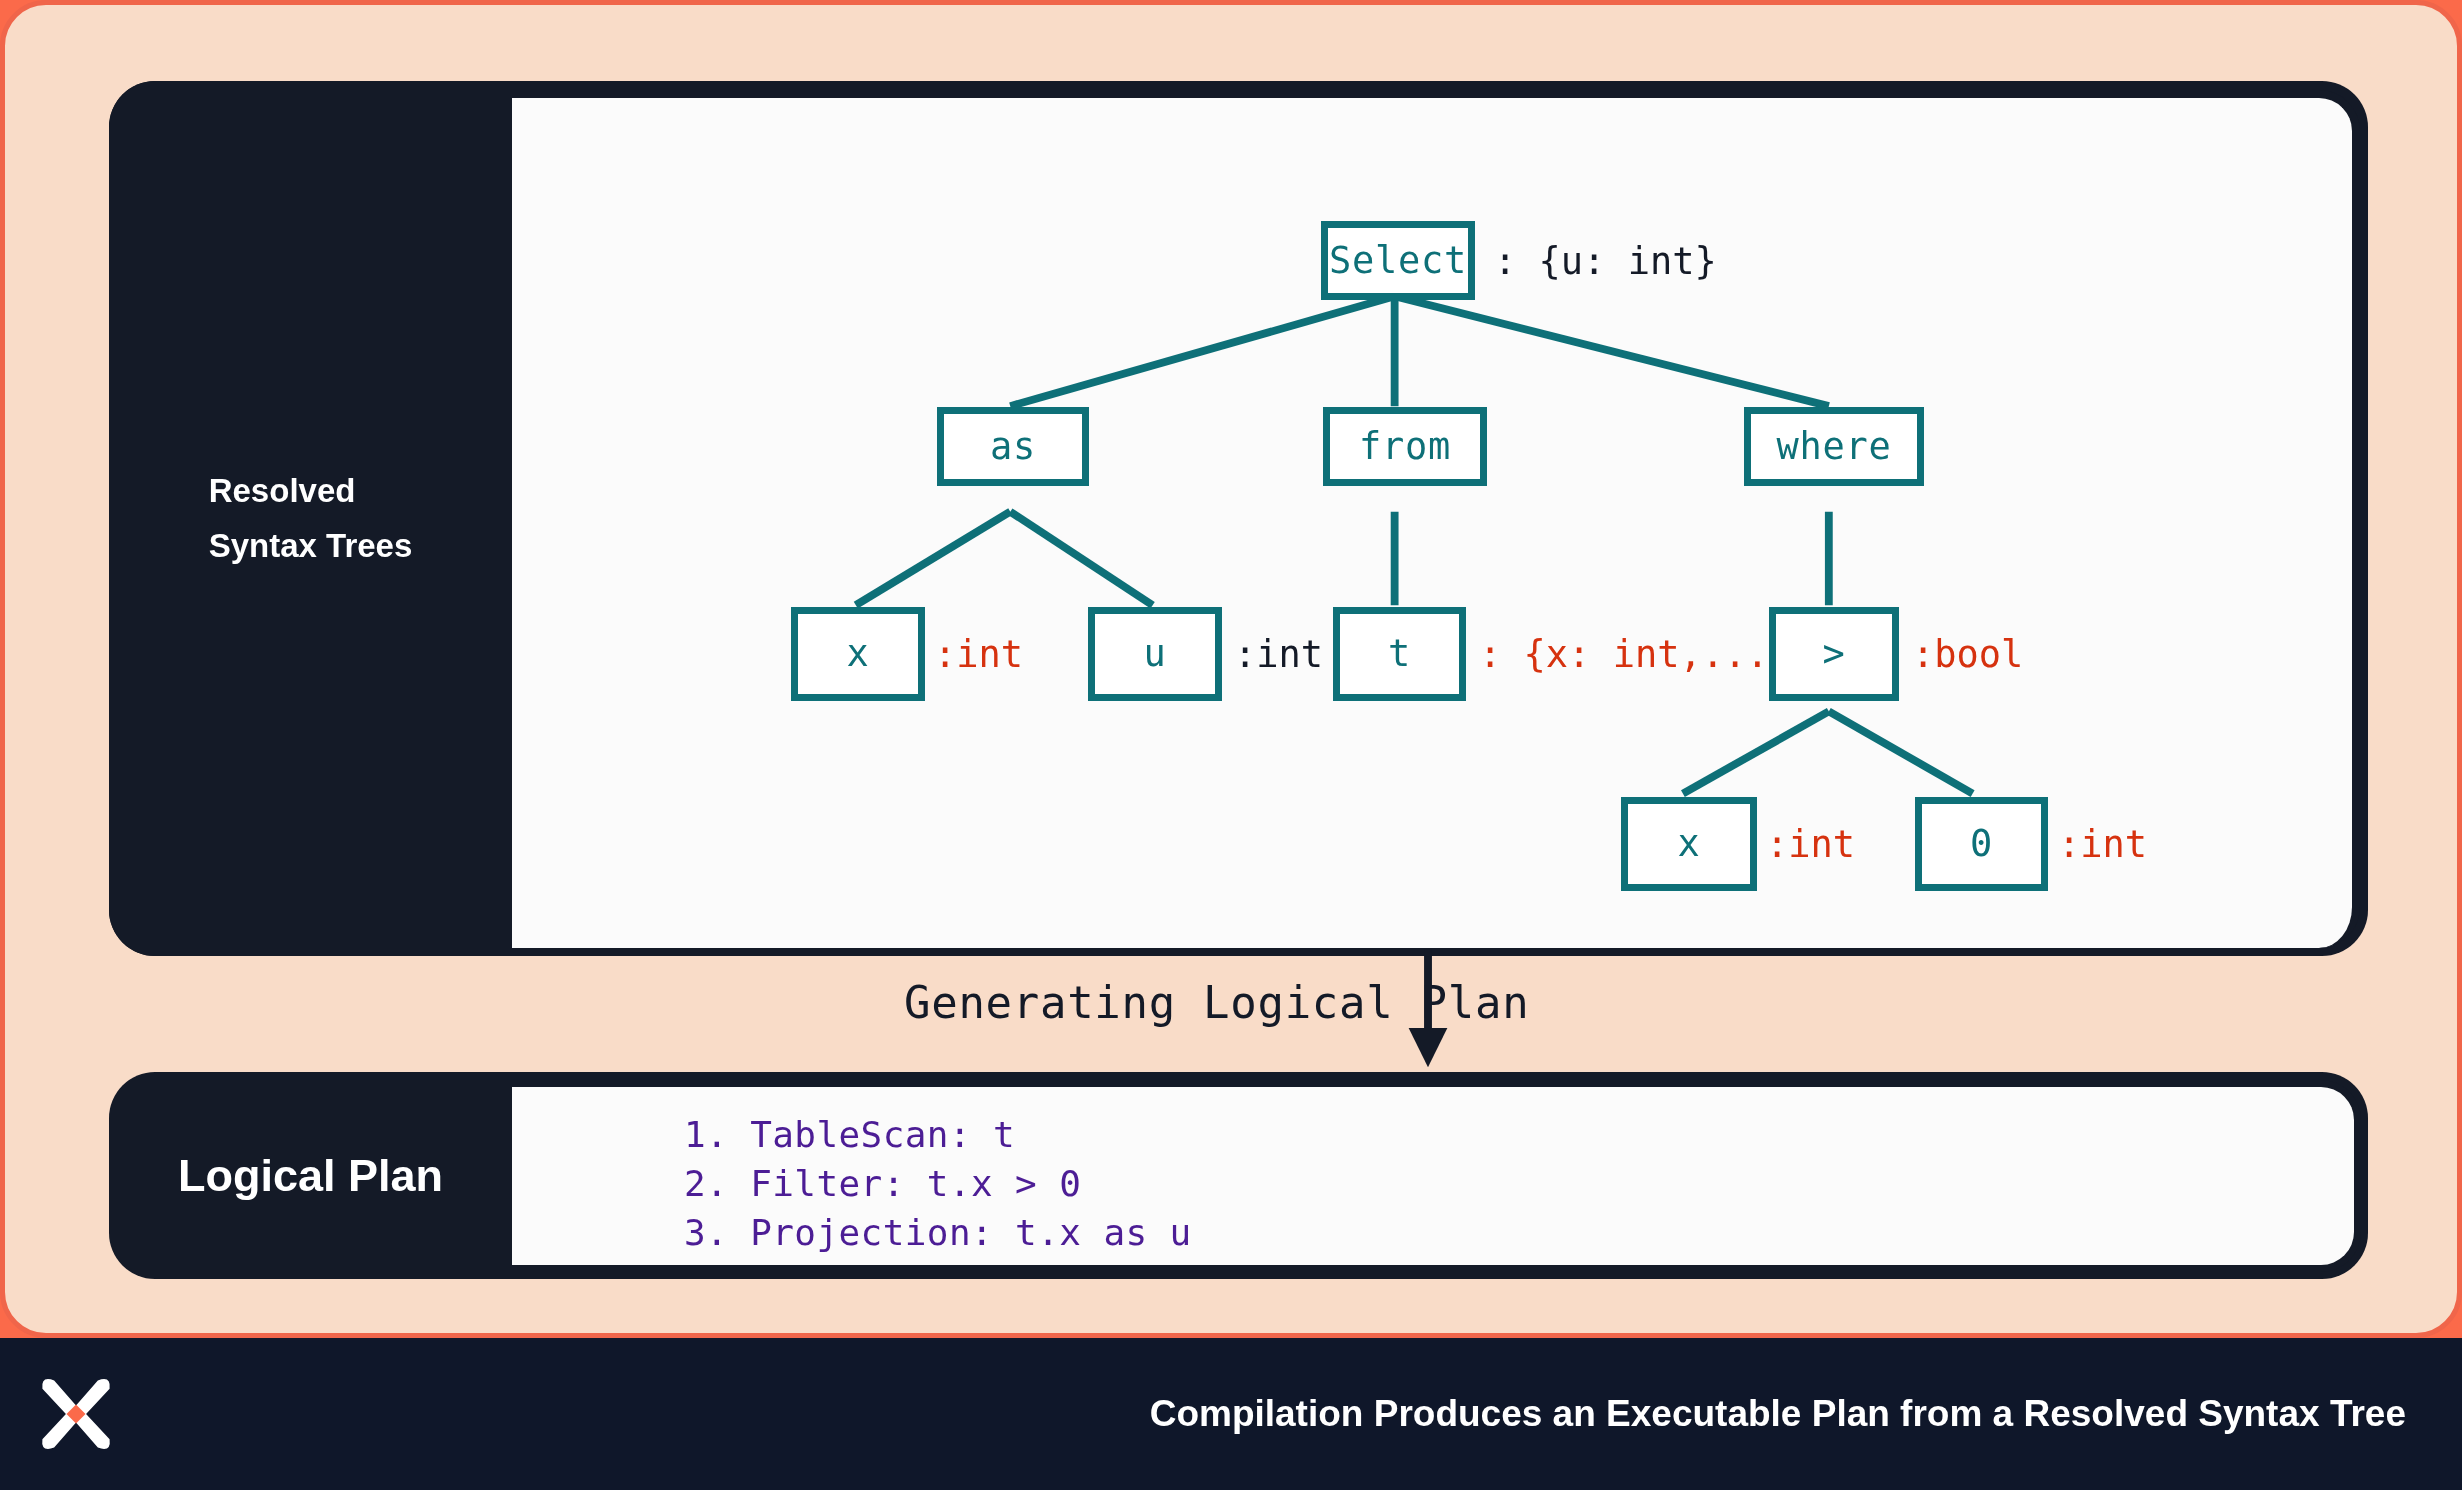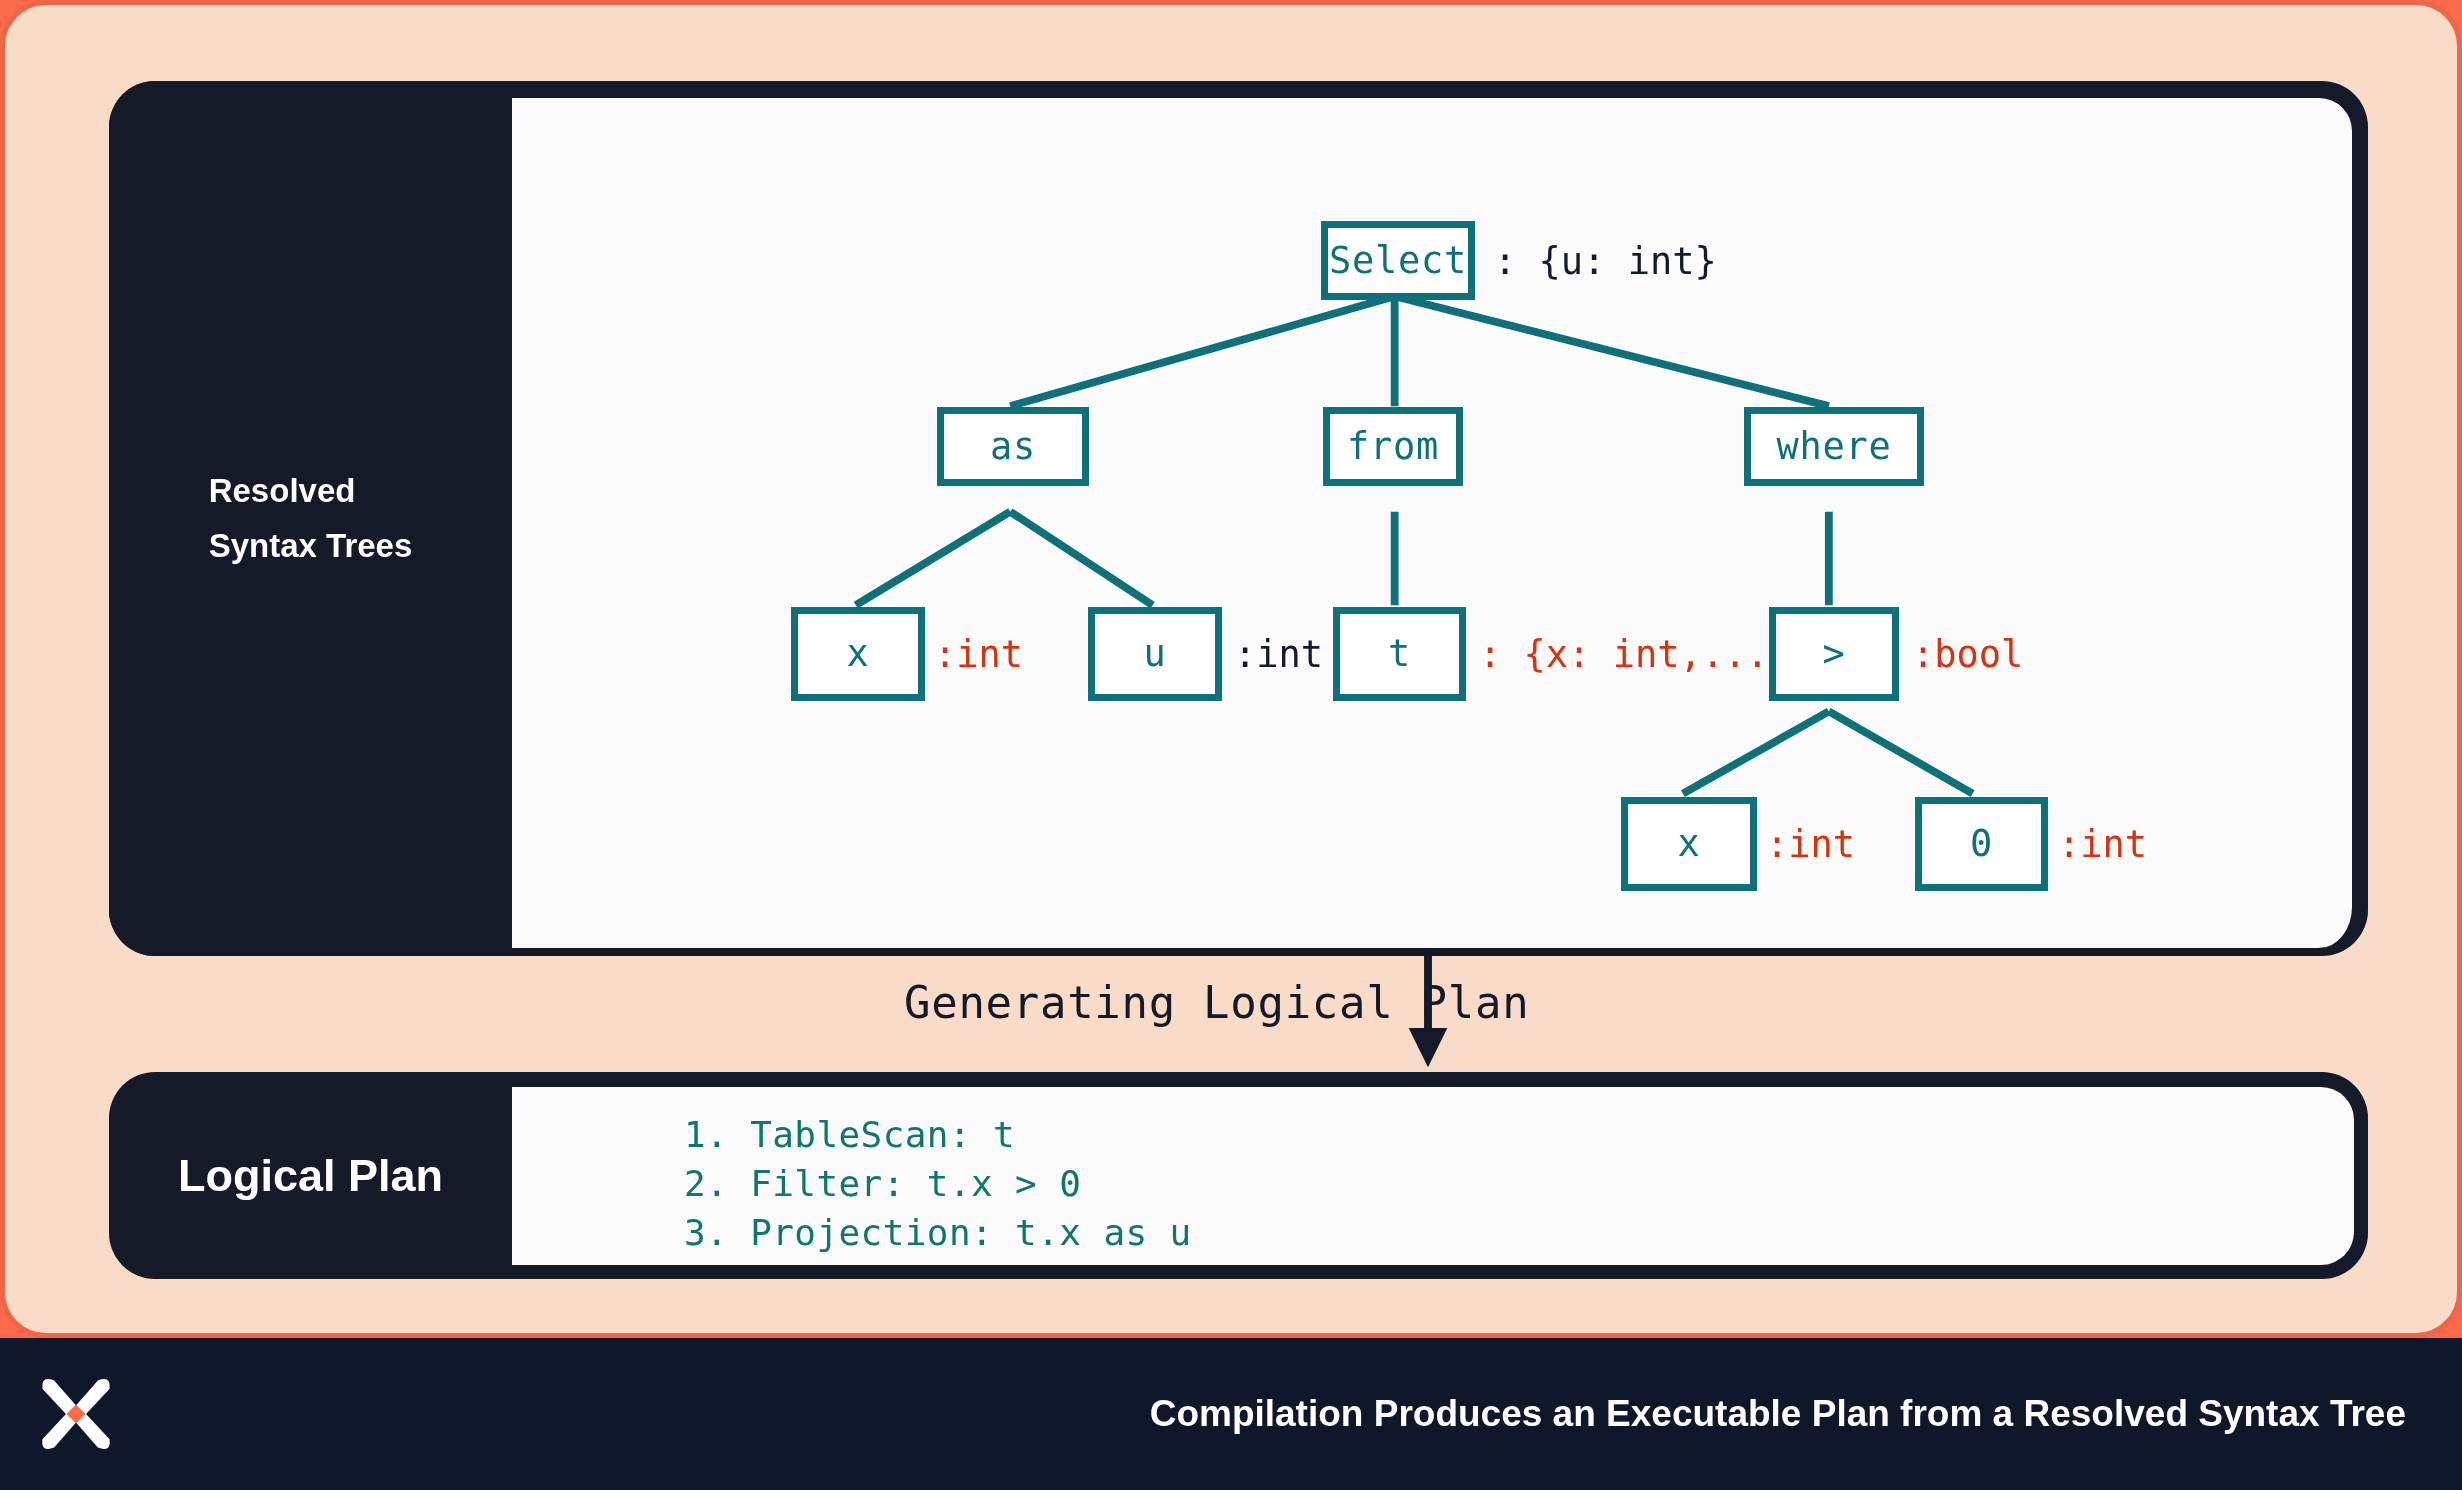--- a/index.html
+++ b/index.html
@@ -162,21 +162,21 @@
     border: 7.9px solid #141A27;
     border-left: none;
     border-top-right-radius: 40px;
     border-bottom-right-radius: 40px;
     padding: 24px 0 0 172px;
   }
   .lp-line {
     font-family: "DejaVu Sans Mono", monospace;
     font-size: 36px;
     line-height: 1.36;
-    color: #0f766e;
+    color: #4c1d95;
     white-space: pre;
     letter-spacing: 0.4px;
   }
 
   
   #footer {
     position: absolute;
     left: 0;
     top: 1338px;
     width: 2462px;
@@ -242,21 +242,21 @@
 
         <div class="node" style="left:809px; top:123px; width:154px; height:79px;">
           <span class="node-label">Select</span>
         </div>
         <div class="annot dark" style="left:982px; top:145px;">: {u: int}</div>
 
         <div class="node" style="left:425px; top:309px; width:152px; height:79px;">
           <span class="node-label">as</span>
         </div>
 
-        <div class="node" style="left:811px; top:309px; width:140px; height:79px;">
+        <div class="node" style="left:811px; top:309px; width:164px; height:79px;">
           <span class="node-label">from</span>
         </div>
 
         <div class="node" style="left:1232px; top:309px; width:180px; height:79px;">
           <span class="node-label">where</span>
         </div>
 
         <div class="node" style="left:279px; top:509px; width:134px; height:94px;">
           <span class="node-label">x</span>
         </div>

